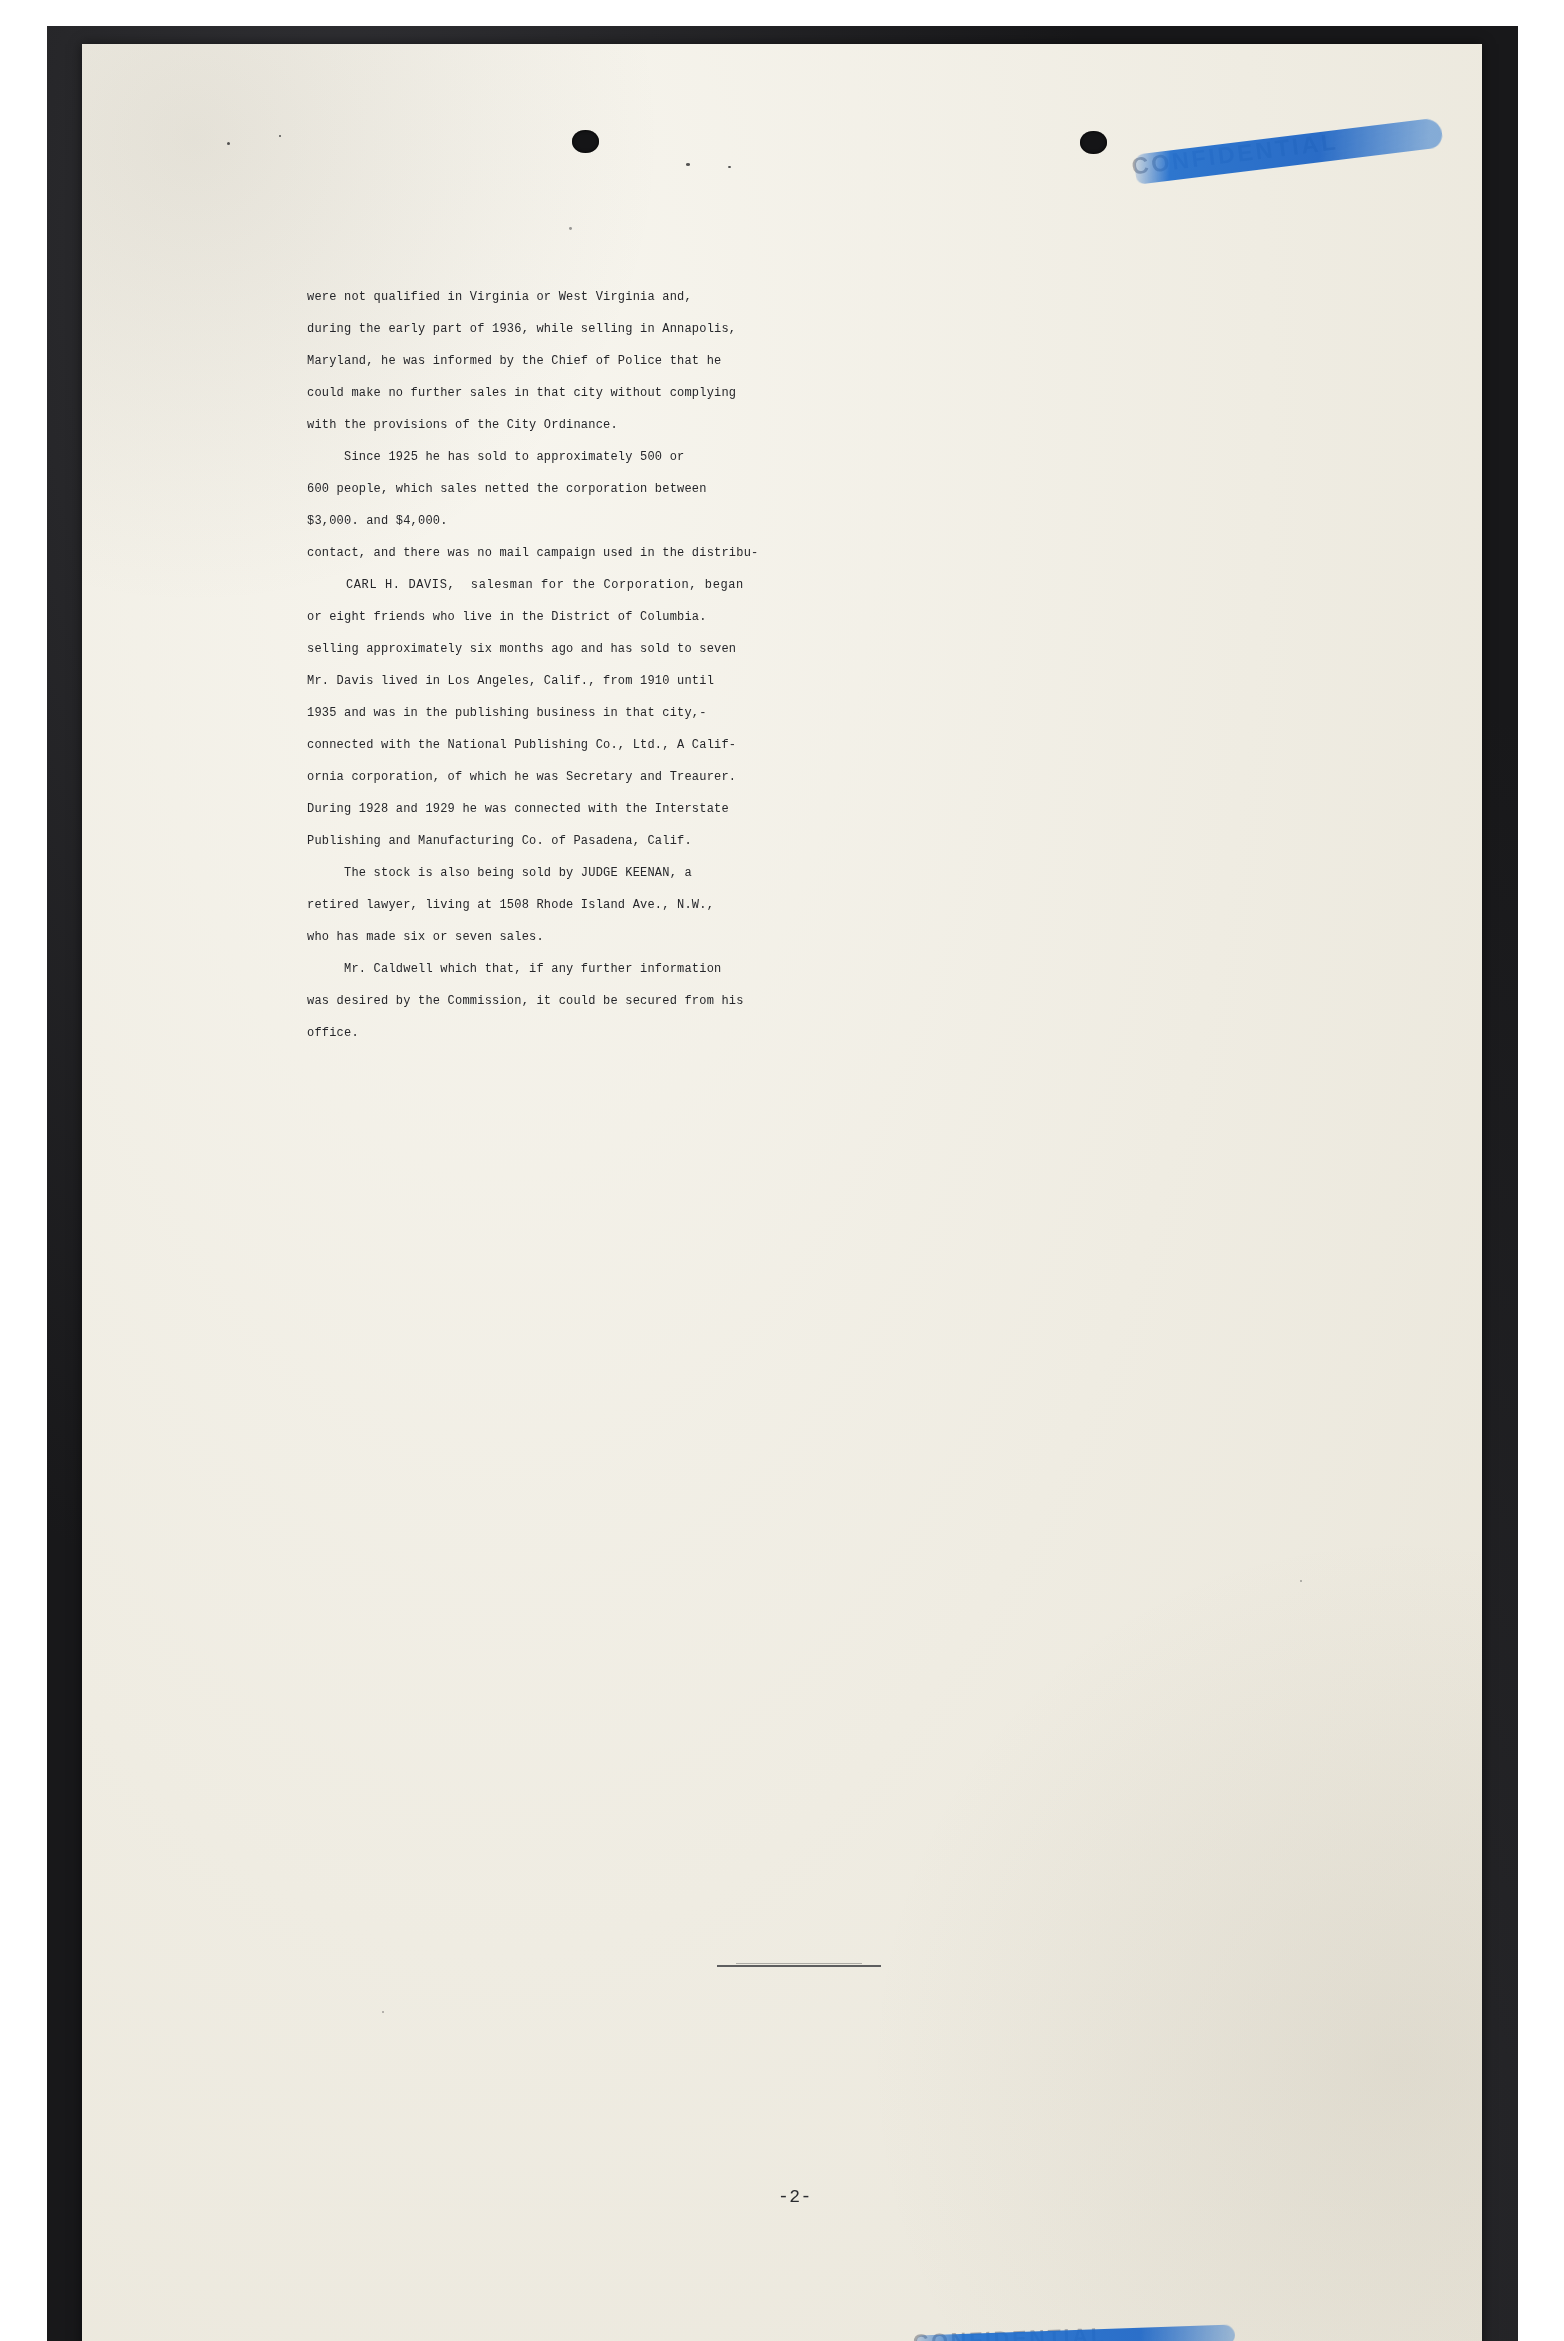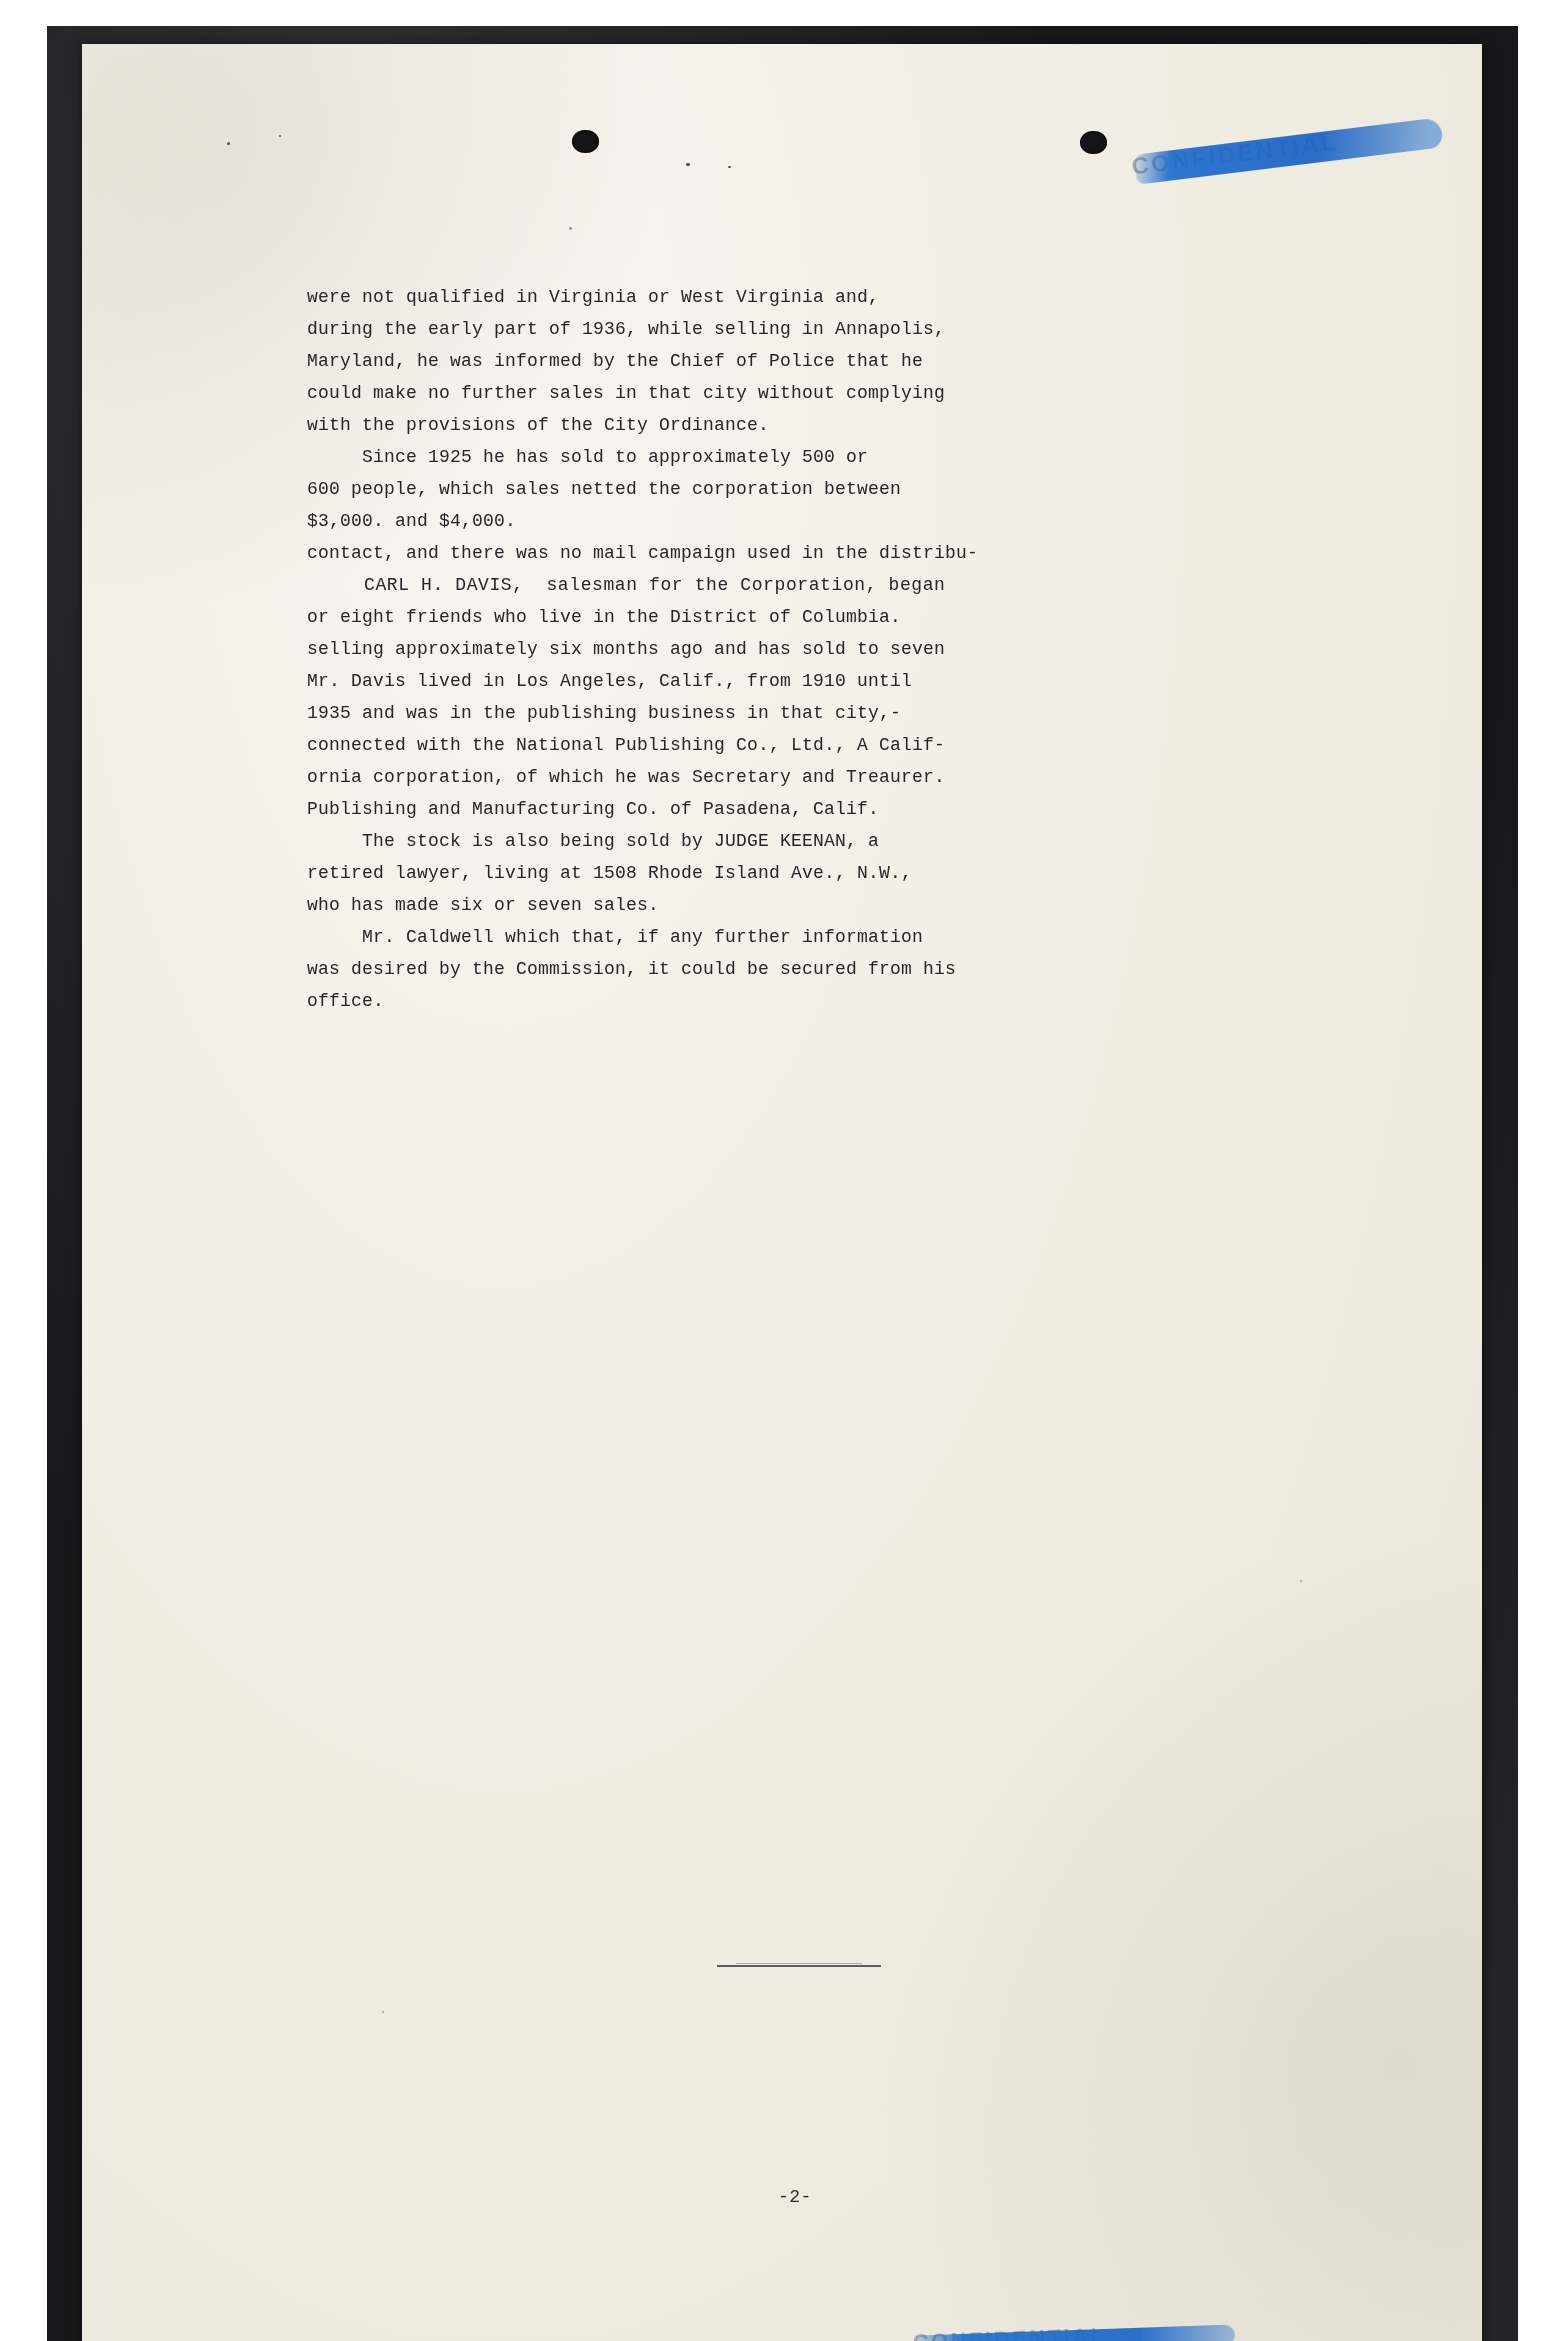--- a/index.html
+++ b/index.html
@@ -120,21 +120,21 @@
     transform: rotate(-2deg);
   }
 
   
   .typescript {
     position: absolute;
     left: 307px;
     top: 281px;
     width: 937px;
     font-family: "Liberation Mono", monospace;
-    font-size: 18px;
+    font-size: 12px;
     line-height: 32px;
     color: #25262a;
     letter-spacing: 0.2px;
   }
   .typescript p {
     margin: 0 0 0 0;
     white-space: pre-wrap;
   }
   .u { }
   .name {
@@ -218,20 +218,21 @@
     <p>600 people, which sales netted the corporation between</p>
     <p>$3,000. and $4,000.</p>
     <p>contact, and there was no mail campaign used in the distribu-</p>
     <p class="u name">     CARL H. DAVIS,  salesman for the Corporation, began</p>
     <p>or eight friends who live in the District of Columbia.</p>
     <p>selling approximately six months ago and has sold to seven</p>
     <p>Mr. Davis lived in Los Angeles, Calif., from 1910 until</p>
     <p>1935 and was in the publishing business in that city,-</p>
     <p>connected with the National Publishing Co., Ltd., A Calif-</p>
     <p>ornia corporation, of which he was Secretary and Treaurer.</p>
+    <p>During 1928 and 1929 he was connected with the Interstate</p>
     <p>Publishing and Manufacturing Co. of Pasadena, Calif.</p>
     <p>     The stock is also being sold by JUDGE KEENAN, a</p>
     <p>retired lawyer, living at 1508 Rhode Island Ave., N.W.,</p>
     <p>who has made six or seven sales.</p>
     <p>     Mr. Caldwell which that, if any further information</p>
     <p>was desired by the Commission, it could be secured from his</p>
     <p>office.</p>
   </div>
 
   <div class="divider"></div>

